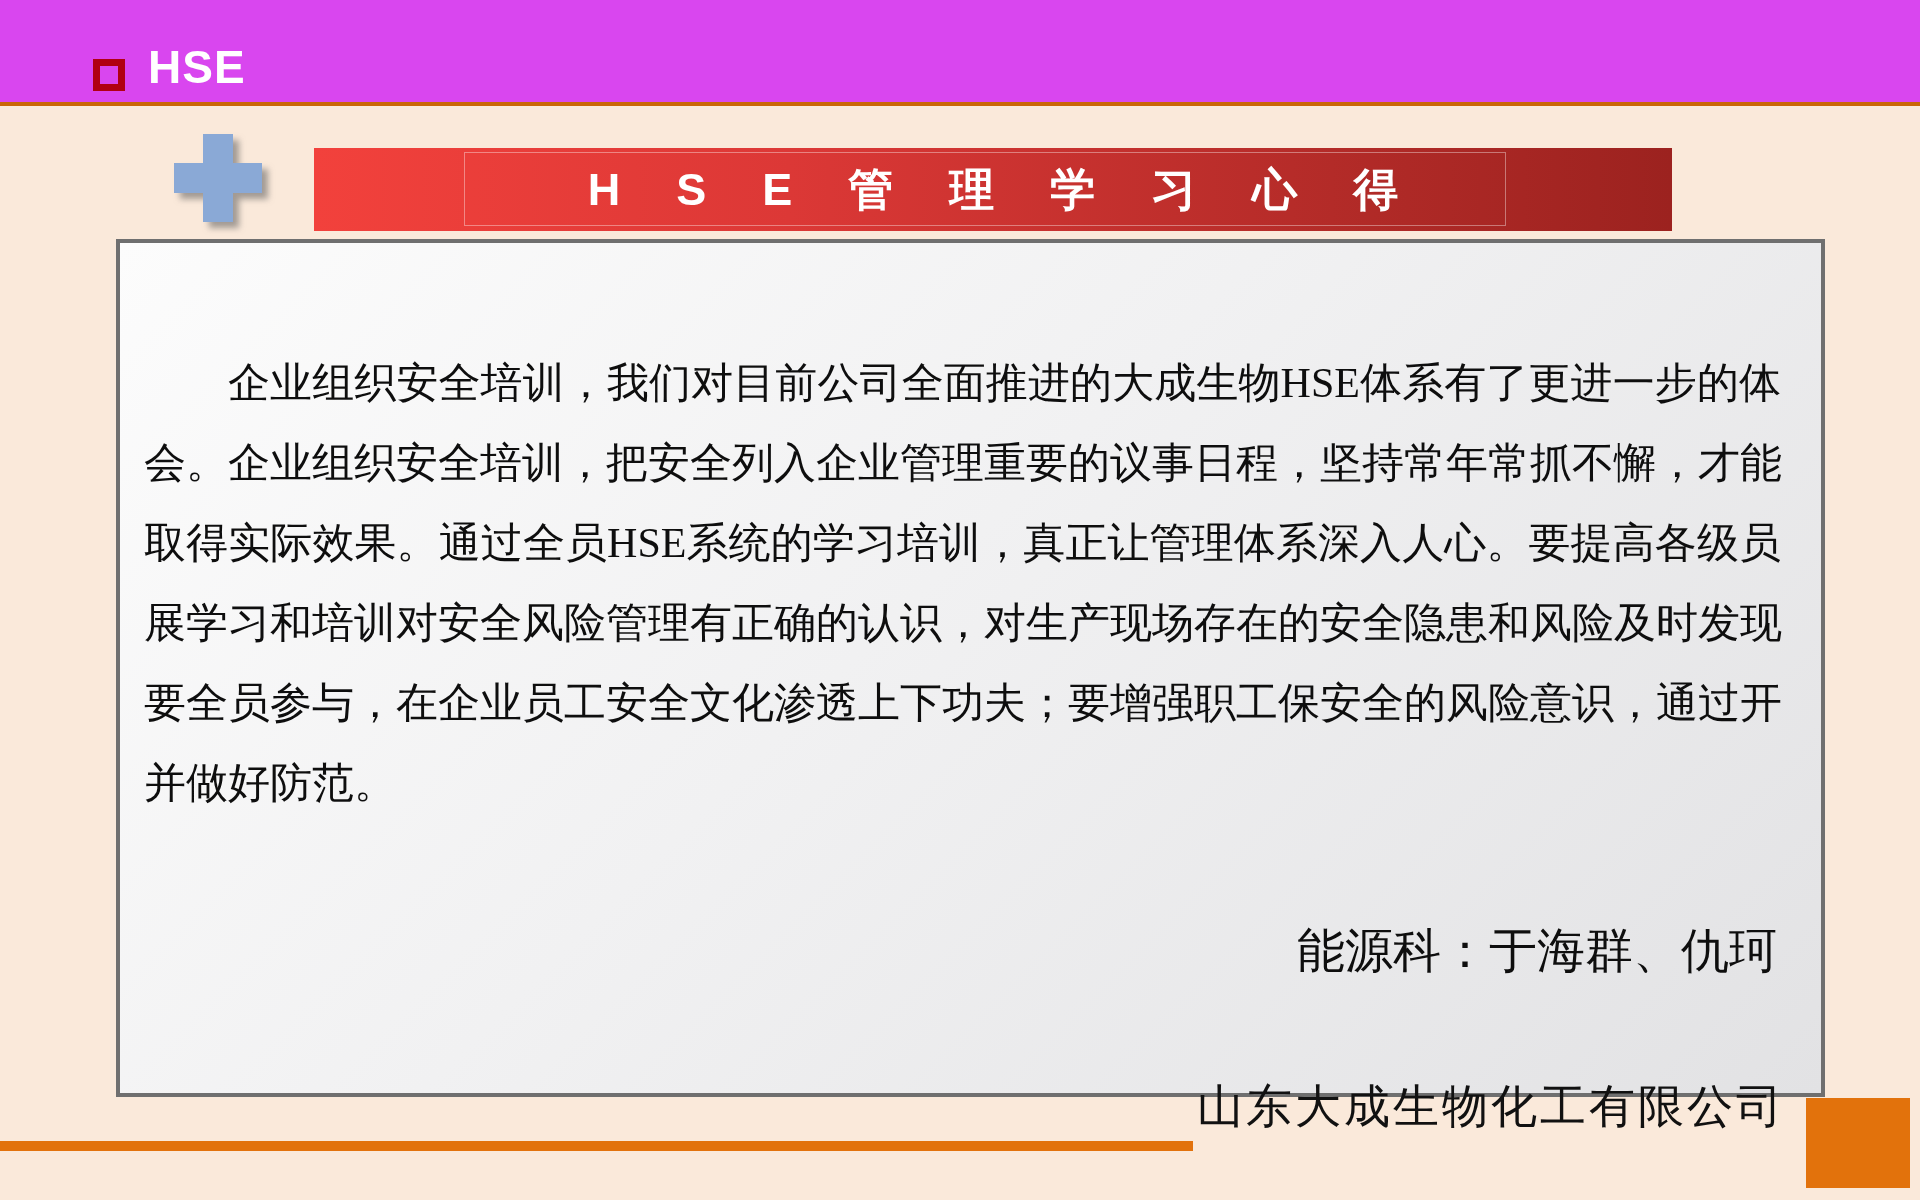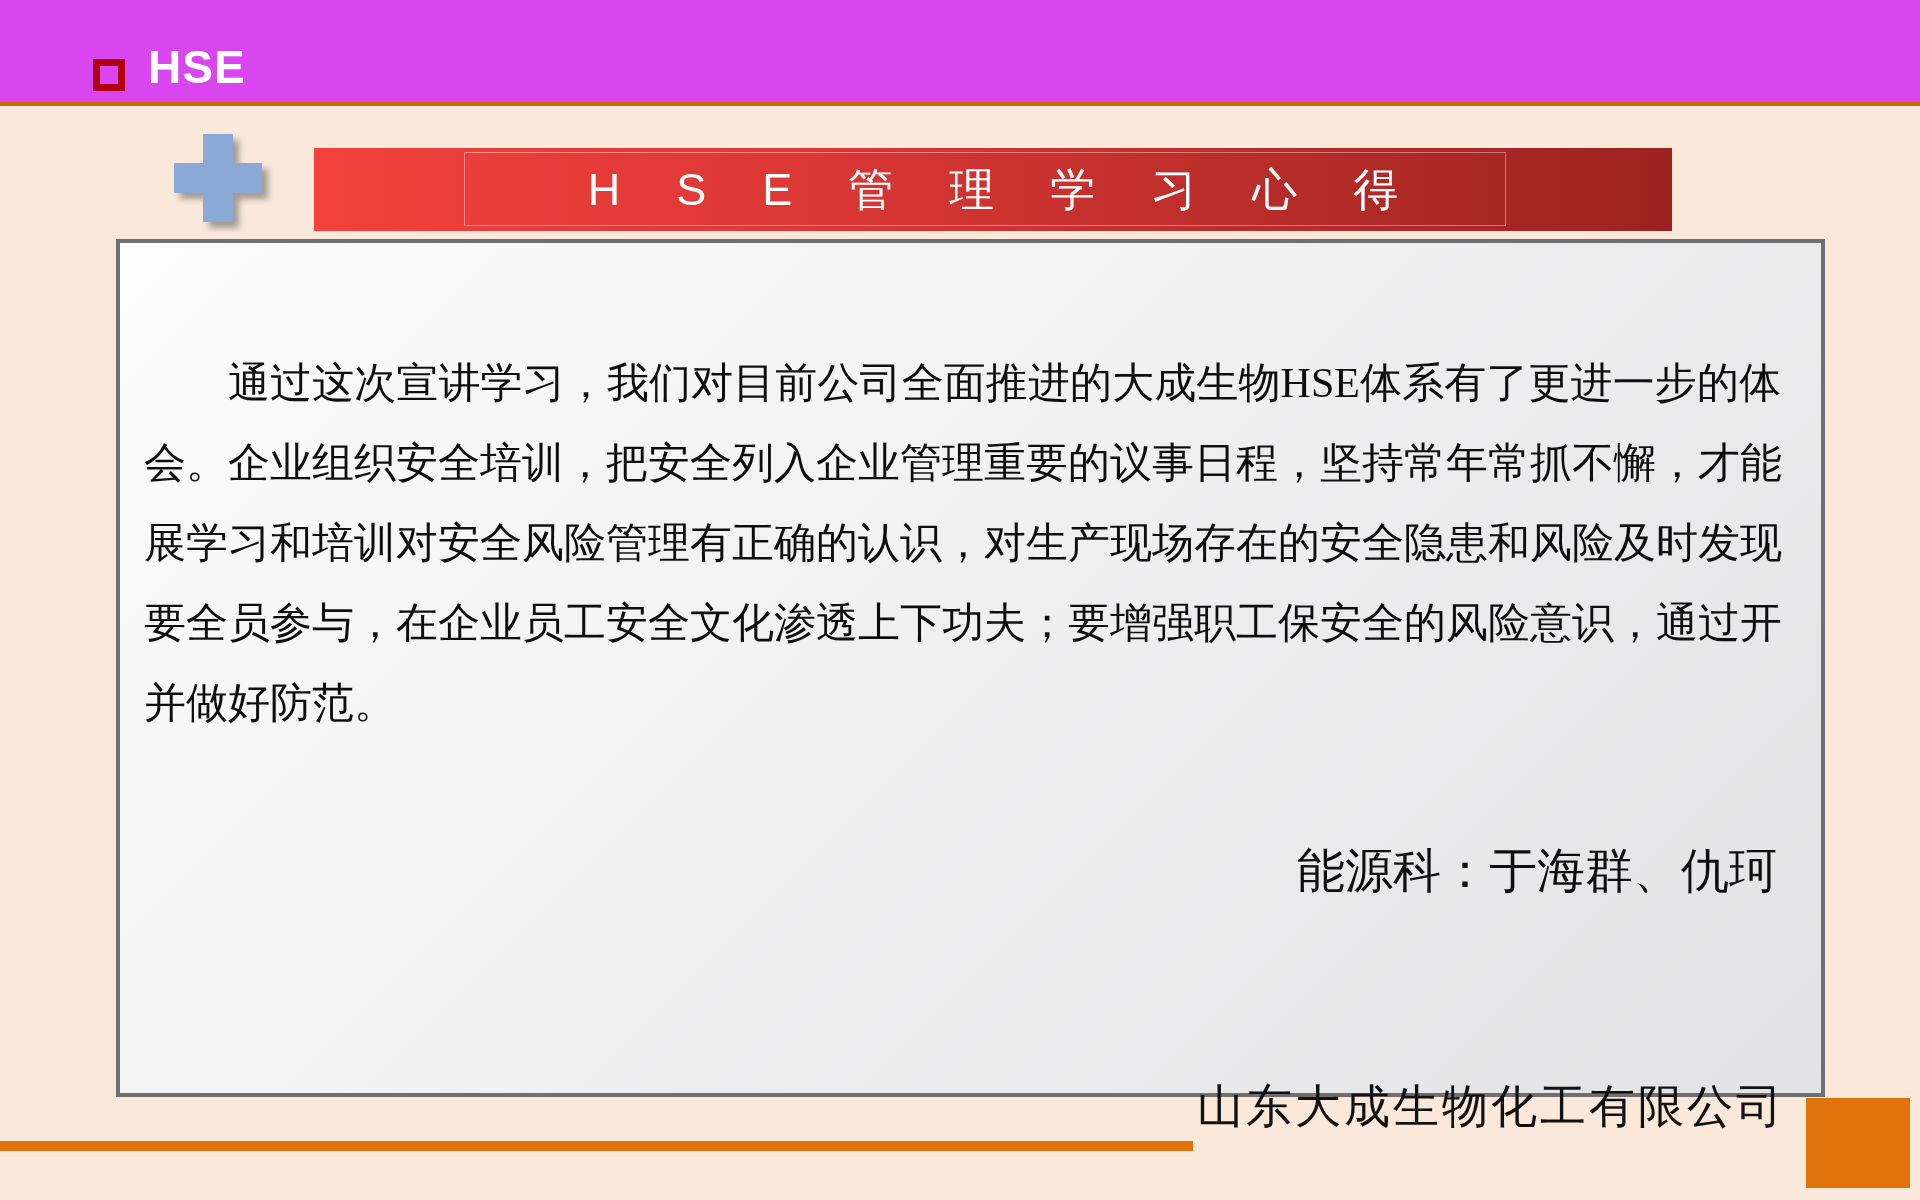--- a/index.html
+++ b/index.html
@@ -33,21 +33,21 @@
     position:absolute;left:314px;top:148px;width:1358px;height:83px;
     background:linear-gradient(90deg,#F2413C 0%,#DC3836 35%,#B32B28 75%,#9C221F 100%);
   }
   .banner-inner-outline{
     position:absolute;left:150px;top:4px;width:1040px;height:72px;
     border:1px solid rgba(255,255,255,0.38);
   }
   .banner-title{
     position:absolute;left:0;top:0;width:100%;height:83px;
     display:flex;align-items:center;justify-content:center;
-    color:#FFFFFF;font-size:45px;font-weight:normal;
+    color:#FFFFFF;font-size:45px;font-weight:bold;
     letter-spacing:56px;text-indent:56px;white-space:nowrap;
   }
   
   .content-panel{
     position:absolute;left:116px;top:239px;width:1709px;height:858px;
     box-sizing:border-box;border:4px solid #6F6F6F;
     background:linear-gradient(135deg,#FCFCFC 0%,#F1F1F2 45%,#E2E2E4 100%);
     padding:100px 40px 0 24px;
   }
   .body-line{
@@ -86,22 +86,23 @@
   <div class="plus-v"></div>
   <div class="plus-h"></div>
 </div>
 
 <div class="title-banner">
   <div class="banner-inner-outline"></div>
   <div class="banner-title">HSE管理学习心得</div>
 </div>
 
 <div class="content-panel">
-  <div class="body-line indent">通过这次宣讲学习，我们对目前公司全面推进的大成生物HSE体系有了更进一步的体</div>
+  <div class="body-line indent">企业组织安全培训，我们对目前公司全面推进的大成生物HSE体系有了更进一步的体</div>
   <div class="body-line">会。企业组织安全培训，把安全列入企业管理重要的议事日程，坚持常年常抓不懈，才能</div>
+  <div class="body-line">取得实际效果。通过全员HSE系统的学习培训，真正让管理体系深入人心。要提高各级员</div>
   <div class="body-line">展学习和培训对安全风险管理有正确的认识，对生产现场存在的安全隐患和风险及时发现</div>
   <div class="body-line">要全员参与，在企业员工安全文化渗透上下功夫；要增强职工保安全的风险意识，通过开</div>
   <div class="body-line last">并做好防范。</div>
   <div class="signature">能源科：于海群、仇珂</div>
 </div>
 
 <div class="footer-rule"></div>
 <div class="footer-company">山东大成生物化工有限公司</div>
 <div class="footer-block"></div>
 

